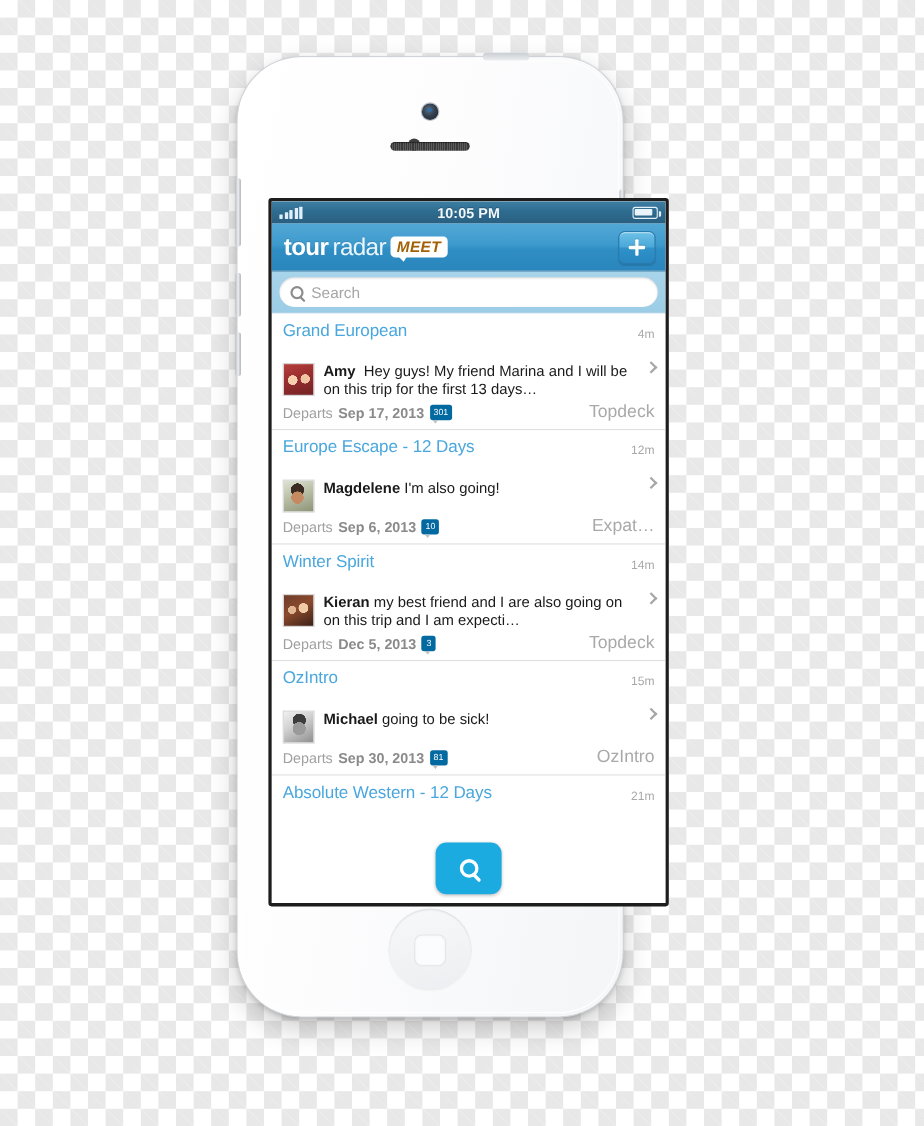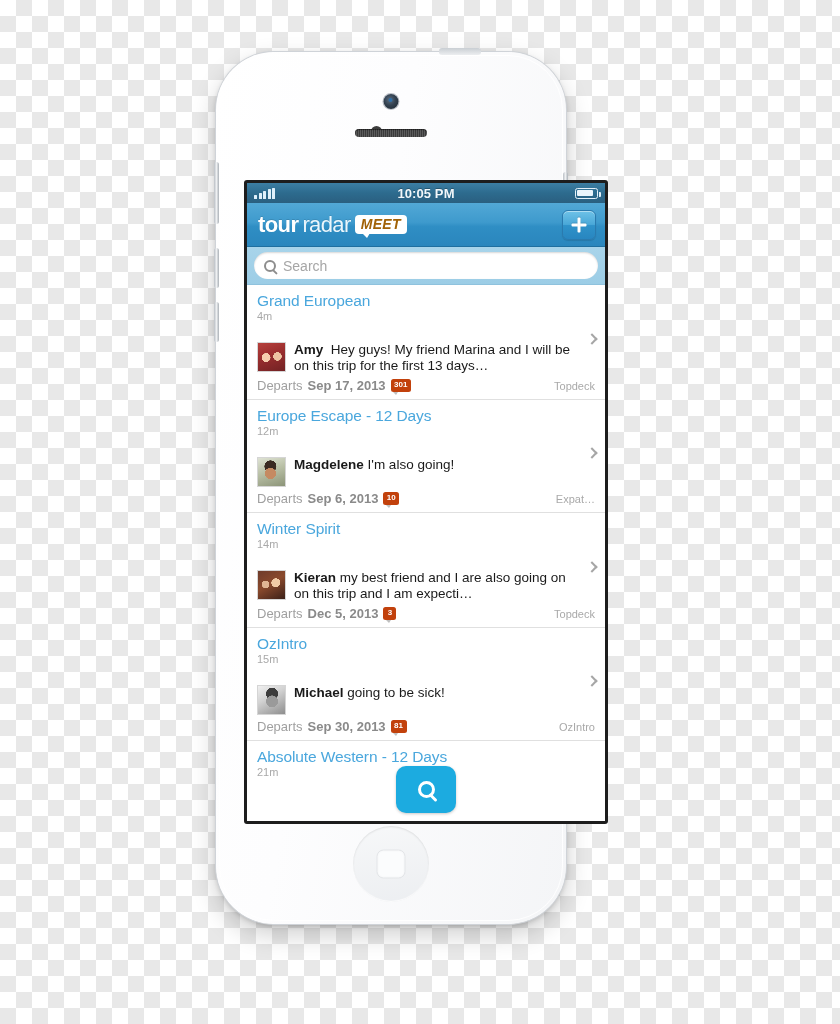--- a/index.html
+++ b/index.html
@@ -177,21 +177,21 @@
     text-align:center;
   }
   .sicon { width:12px; height:12px; border:2px solid #8d8d8d; border-radius:50%; position:relative; flex:none; }
   .sicon:after{ content:""; position:absolute; right:-4px; bottom:-3px; width:6px; height:2px;
                 background:#8d8d8d; transform:rotate(45deg); border-radius:1px; }
   .splace { color:#a6a6a6; font-size:14px; }
 
   
   .list { height:calc(100% - 20px - 44px - 38px); overflow:hidden; background:#fff; position:relative; }
   .row { padding:7px 10px 6px 10px; border-bottom:1px solid #e0e0e0; position:relative; }
-  .r-top { display:flex; align-items:flex-start; justify-content:space-between;flex-direction:column; }
+  .r-top { display:flex; align-items:flex-end; justify-content:space-between; }
   .r-title { color:#4aa7dd; font-size:15.5px; font-weight:normal; letter-spacing:-.1px; }
   .r-time  { color:#a9a9a9; font-size:11px; }
   .r-mid { display:flex; align-items:flex-start; gap:8px; margin-top:20px; padding-right:16px; }
   .avatar { width:29px; height:30px; flex:none; border:1px solid #d5d5d5; background-size:cover; }
   .av-amy {
     background:
       radial-gradient(circle at 30% 52%,#f6cfae 0 18%,rgba(0,0,0,0) 19%),
       radial-gradient(circle at 72% 48%,#eec4a2 0 17%,rgba(0,0,0,0) 18%),
       radial-gradient(circle at 30% 70%,#8d2a2c 0 8%,rgba(0,0,0,0) 9%),
       linear-gradient(160deg,#b6403c 0%,#9c2f2f 40%,#722224 100%);
@@ -213,31 +213,31 @@
       radial-gradient(circle at 52% 55%,#9a9a9a 0 28%,rgba(0,0,0,0) 29%),
       radial-gradient(circle at 52% 28%,#3c3c3c 0 24%,rgba(0,0,0,0) 25%),
       linear-gradient(150deg,#f0f0f0 0%,#d2d2d2 40%,#8e8e8e 100%);
   }
   .r-msg { font-size:13.5px; line-height:16px; color:#1a1a1a; }
   .r-msg b { font-weight:bold; }
   .r-bot { display:flex; align-items:center; justify-content:space-between; margin-top:4px; }
   .r-dep { color:#a0a0a0; font-size:13px; display:flex; align-items:center; gap:5px; }
   .r-dep b { color:#8a8a8a; font-weight:bold; }
   .badge {
-    position:relative; background:#c2410c; color:#fff;
-    font-size:8px; font-weight:bold; line-height:1;
+    position:relative; background:#0369a1; color:#fff;
+    font-size:8px; font-weight:normal; line-height:1;
     padding:2.5px 3.5px 3px 3.5px; border-radius:2.5px;
     display:inline-block; min-width:13px; text-align:center;
   }
   .badge:after{
     content:""; position:absolute; left:2.5px; bottom:-3px;
     border-left:3px solid transparent; border-right:2px solid transparent;
     border-top:3px solid #bfbfbf;
   }
-  .r-op { color:#a9a9a9; font-size:11px; }
+  .r-op { color:#a9a9a9; font-size:16px; }
   .chev {
     position:absolute; right:9px; top:47%;
     width:8px; height:8px;
     border-right:2.4px solid #a6a6a6; border-top:2.4px solid #a6a6a6;
     transform:translateY(-50%) rotate(45deg);
   }
   .row.partial { border-bottom:none; padding-bottom:0; }
 
   
   .fab {

